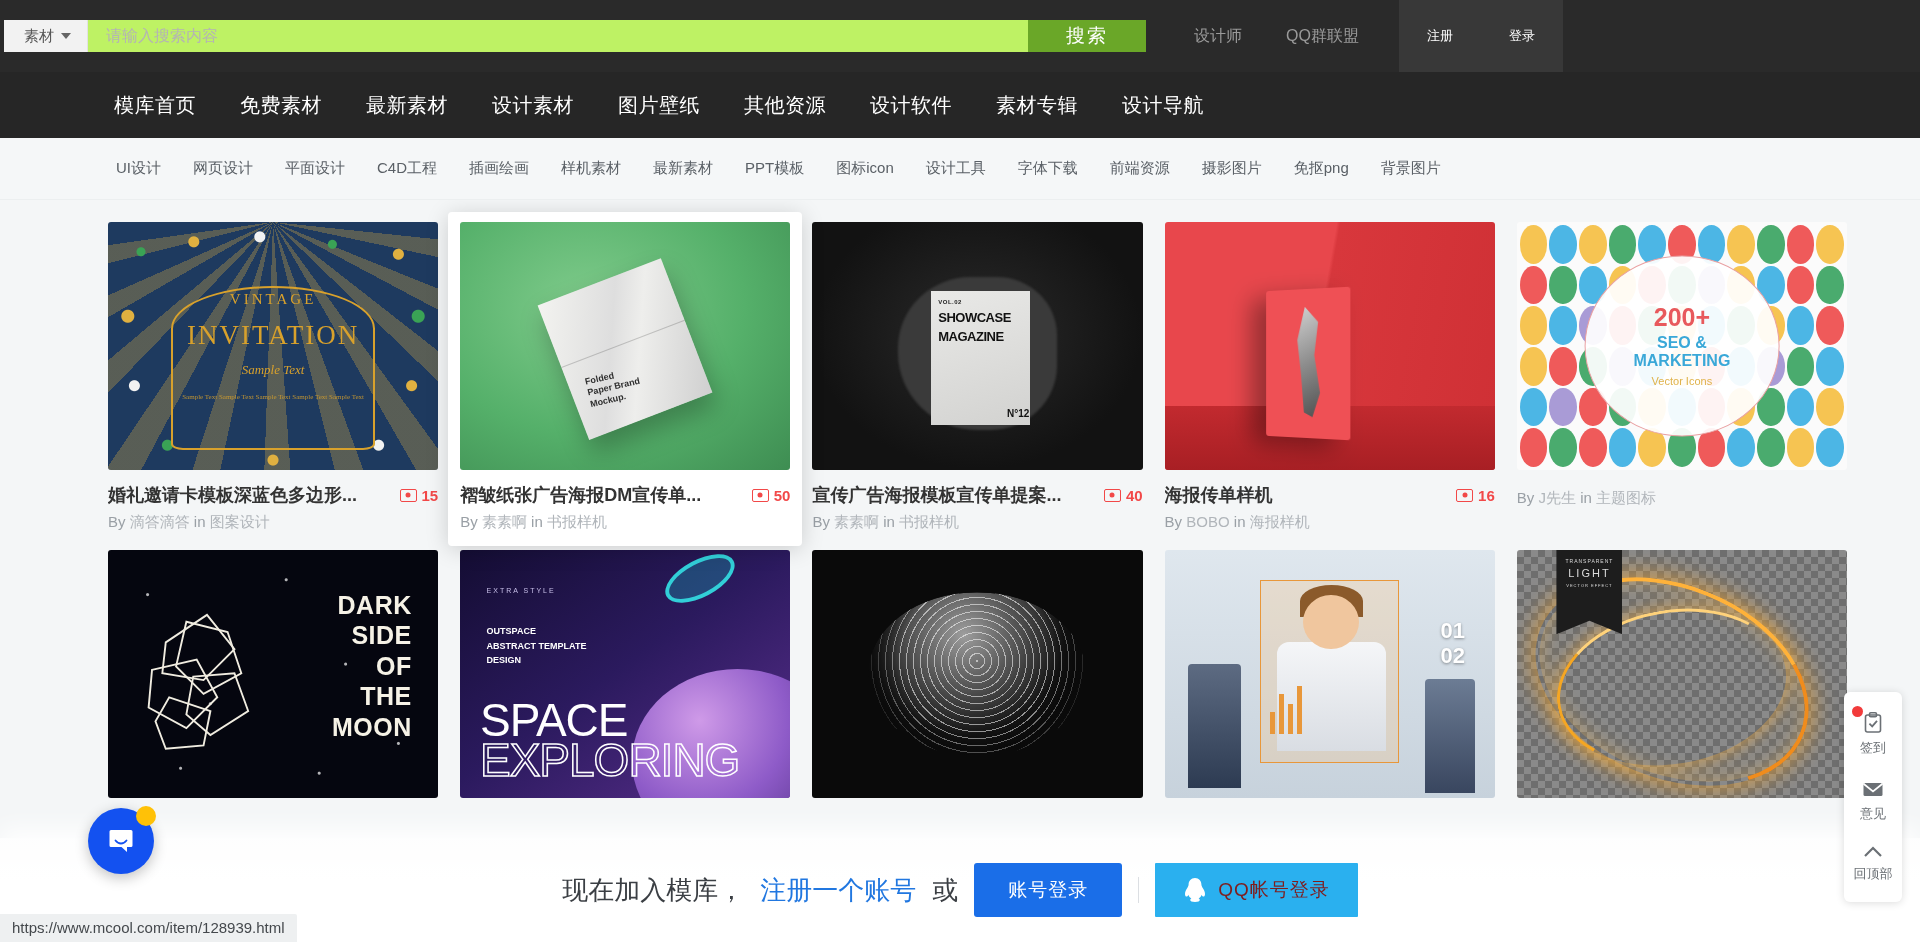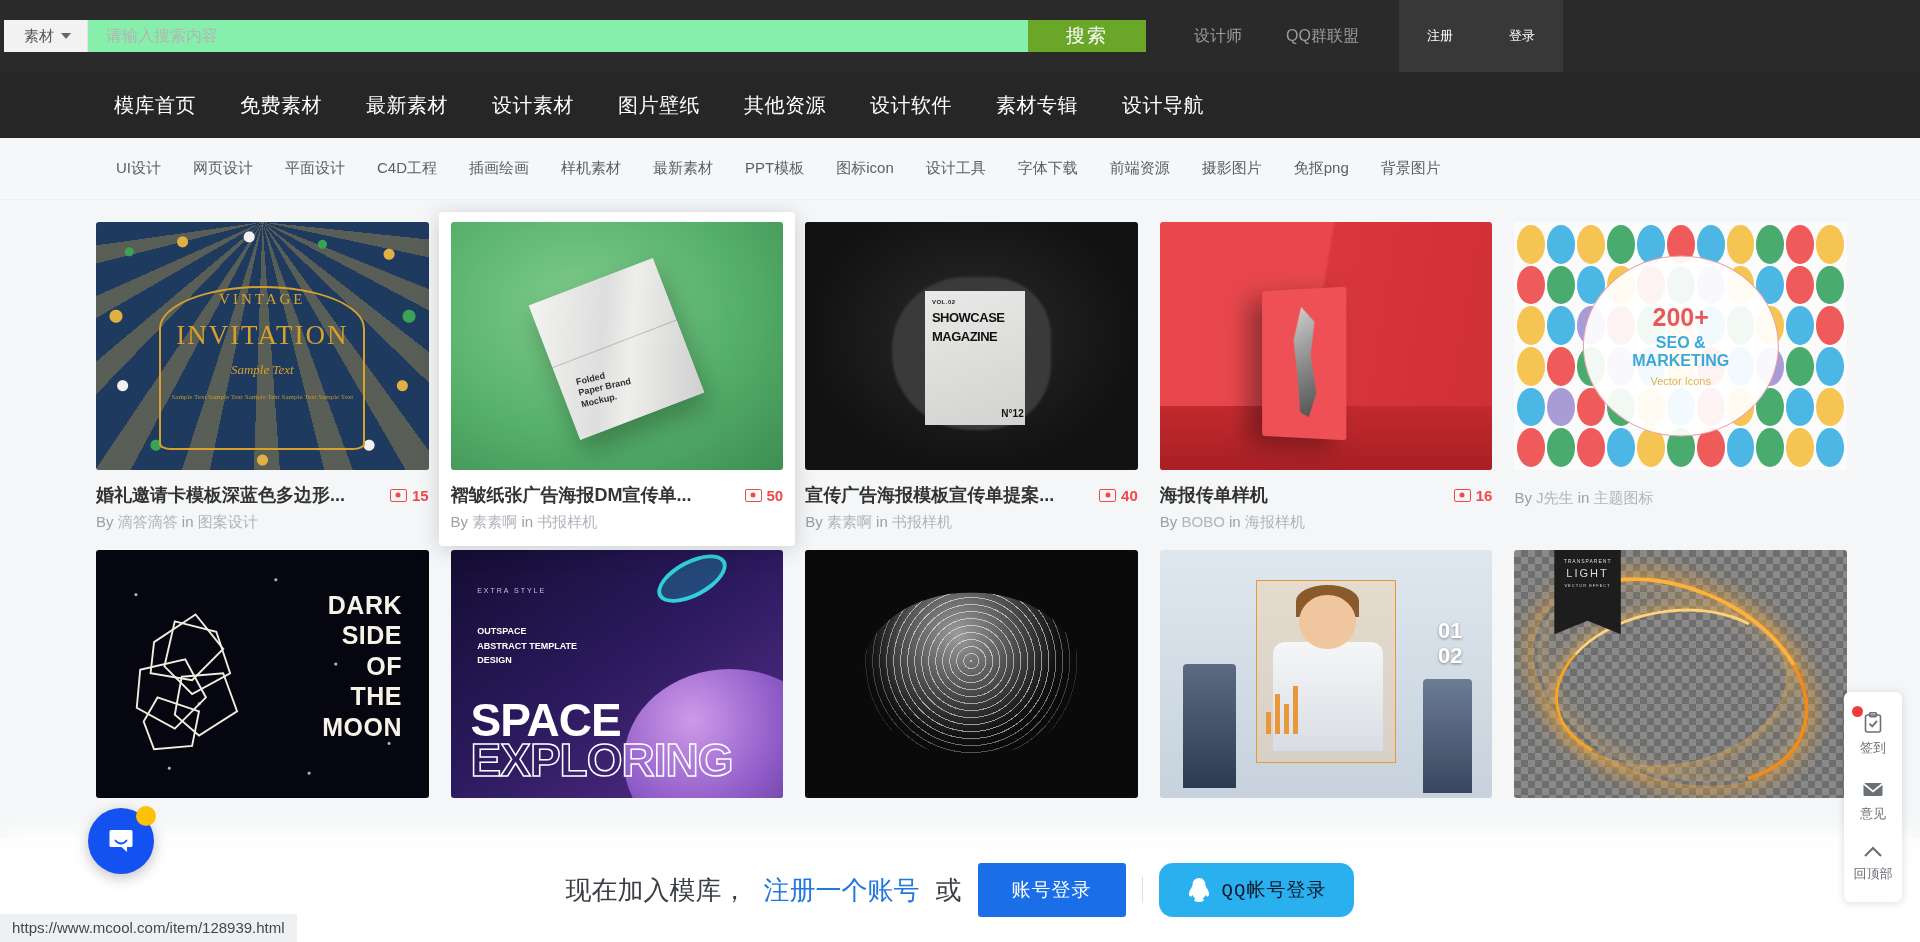--- a/index.html
+++ b/index.html
@@ -38,21 +38,21 @@
     border-right: 1px solid #e2e2e2;
     white-space: nowrap;
   }
   .caret-dn {
     width: 0; height: 0;
     border-left: 5px solid transparent; border-right: 5px solid transparent;
     border-top: 6px solid #666;
   }
   .search-input {
     width: 940px; border: none; outline: none;
-    background: #86efac; font-size: 16px; color: #333;
+    background: #bef264; font-size: 16px; color: #333;
     padding: 0 18px; font-family: inherit;
   }
   .search-input::placeholder { color: #b4b4b4; }
   .search-btn {
     width: 118px; background: #6aa728; color: #fff;
     border: none; outline: none; font-size: 19px; cursor: pointer;
     font-family: inherit; letter-spacing: 2px;
   }
 
   .top-links { display: flex; align-items: center; margin-left: 26px; }
@@ -90,21 +90,21 @@
   }
   .subnav-item {
     color: #5a6066; font-size: 15px; padding: 0 16px;
     cursor: pointer; white-space: nowrap;
   }
 
   
   .content {
     position: relative;
     padding: 22px 73px 0 96px;
-    height: 646px; overflow: hidden;
+    height: 646px; overflow: hidden; margin-left: 12px;
   }
   .grid {
     display: grid;
     grid-template-columns: repeat(5, 1fr);
     column-gap: 22px; row-gap: 18px;
   }
   .card { position: relative; }
   .card.hovered {
     background: #fff;
     box-shadow: 0 3px 22px rgba(0,0,0,.17);
@@ -293,21 +293,21 @@
   }
   .th-space .ring {
     position: absolute; right: 16%; top: 4%; width: 23%; height: 15%;
     border-radius: 50%; border: 4px solid #32cfd8;
     transform: rotate(-28deg); background: rgba(30,160,180,.35);
   }
   .th-space .sm { position: absolute; left: 8%; top: 14%; color: #c7bfe8; font-size: 7px; letter-spacing: 2px; line-height: 1.7; }
   .th-space .sm2 { position: absolute; left: 8%; top: 30%; color: #fff; font-size: 9px; line-height: 1.6; font-weight: bold; }
   .th-space .big {
     position: absolute; left: 6%; bottom: 7%;
-    color: #fff; font-weight: bold; line-height: .88; letter-spacing: -1px;
+    color: #fff; font-weight: normal; line-height: .88; letter-spacing: -1px;
   }
   .th-space .big .l1 { font-size: 46px; }
   .th-space .big .l2 { font-size: 46px; -webkit-text-stroke: 1.5px #fff; color: transparent; }
 
   .th-sphere { background: #0a0a0a; position: relative; }
   .th-sphere .s {
     position: absolute; left: 50%; top: 50%; transform: translate(-50%,-50%);
     width: 66%; height: 66%; border-radius: 50%;
     background:
       repeating-radial-gradient(circle at 50% 42%, rgba(255,255,255,.55) 0 1px, transparent 1px 7px),
@@ -390,23 +390,23 @@
   .bb-text { font-size: 26px; color: #3b3f44; }
   .bb-link { font-size: 26px; color: #2177e0; cursor: pointer; }
   .bb-or { font-size: 26px; color: #3b3f44; }
   .btn-acct {
     background: #1a6ee8; color: #fff; font-size: 19px;
     border: none; border-radius: 3px; padding: 14px 34px; cursor: pointer;
     font-family: inherit; letter-spacing: 1px;
   }
   .bb-div { width: 1px; height: 26px; background: #dcdfe3; }
   .btn-qq {
-    background: #2ab0ef; color: #0f172a; font-size: 19px;
-    border: none; border-radius: 14px; padding: 14px 28px; cursor: pointer;
-    font-family: Liberation Mono, monospace; display: flex; align-items: center; gap: 11px;
+    background: #2ab0ef; color: #7f1d1d; font-size: 19px;
+    border: none; border-radius: 1px; padding: 14px 28px; cursor: pointer;
+    font-family: Liberation Sans, sans-serif; display: flex; align-items: center; gap: 11px;
     letter-spacing: 1px;
   }
   .qq-ico { width: 24px; height: 26px; }
 
   
   .rail {
     position: absolute; right: 18px; top: 692px; width: 58px;
     background: #ffffff; border-radius: 6px;
     box-shadow: 0 1px 9px rgba(0,0,0,.14);
     padding: 10px 0 8px 0; z-index: 35;

